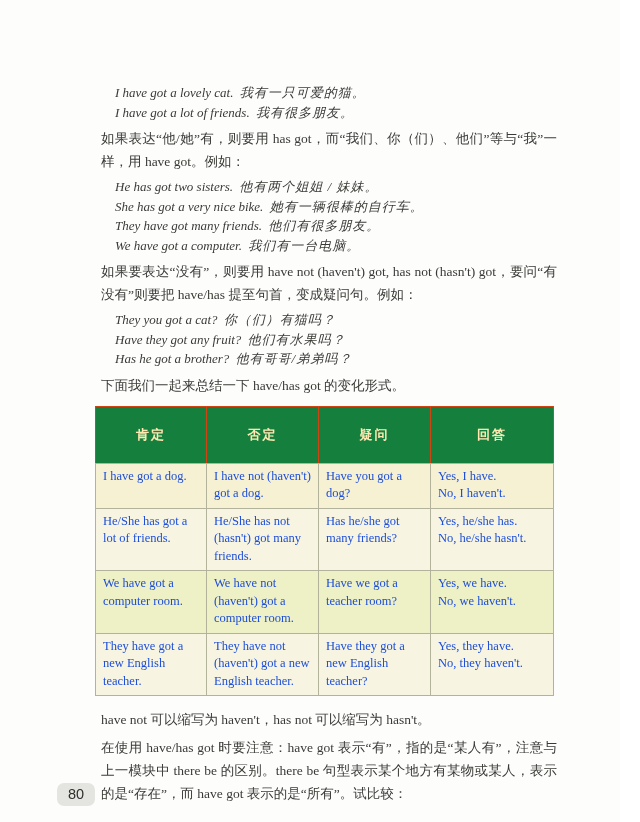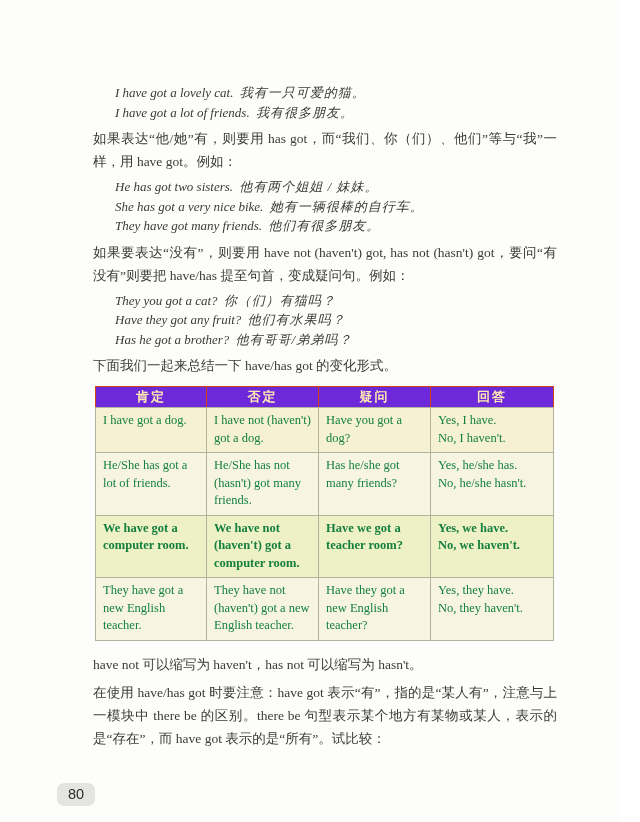--- a/index.html
+++ b/index.html
@@ -24,55 +24,55 @@
     line-height: 19.5px;
     font-style: italic;
     white-space: nowrap;
   }
   .ex-en { font-style: italic; }
   .ex-zh { font-style: italic; margin-left: 3px; letter-spacing: 1px; }
   .para {
     font-size: 13.5px;
     line-height: 23px;
     text-align: justify;
-    margin: 5px 0 4px 8px;
+    margin: 5px 0 4px 16px;
   }
   .tbl-wrap { margin: 9px 0 10px 10px; }
   table.grammar {
     border-collapse: collapse;
     width: 458px;
     table-layout: fixed;
   }
   table.grammar col.c1 { width: 111px; }
   table.grammar col.c2 { width: 112px; }
   table.grammar col.c3 { width: 112px; }
   table.grammar col.c4 { width: 123px; }
   table.grammar th {
-    background: #6d28d9;
+    background: #15803d;
     color: #ffe9b3;
     font-size: 13px;
     font-weight: bold;
-    padding: 1px 2px;
+    padding: 19px 2px;
     border: 1px solid #d14312;
     border-bottom: 1px solid #b3b29b;
     font-family: "Liberation Sans", "DejaVu Sans", sans-serif;
     letter-spacing: 2px;
   }
   table.grammar td {
     border: 1px solid #b3b29b;
     vertical-align: top;
     padding: 4px 6px 5px 7px;
     font-size: 12.5px;
     line-height: 17.5px;
-    color: #15803d;
+    color: #1d4ed8;
   }
   table.grammar { border: 1px solid #a9a891; }
   tr.row-cream  td { background: #f6f1d3; }
   tr.row-light  td { background: #f7f5e2; }
-  tr.row-yellow td { background: #eef0c6; font-weight: bold; }
+  tr.row-yellow td { background: #eef0c6; }
   .answer-cell { white-space: pre-line; margin-top: 6px; }
   .abbr-note { margin-top: 12px; }
   .page-badge {
     position: absolute;
     left: 57px;
     top: 740px;
     background: #e4e4e1;
     border-radius: 7px;
     padding: 3px 11px 4px 11px;
     font-family: "Liberation Sans", "DejaVu Sans", sans-serif;
@@ -105,20 +105,24 @@
         <span class="ex-en">He has got two sisters.</span>
         <span class="ex-zh">他有两个姐姐 / 妹妹。</span>
       </div>
       <div class="ex-line">
         <span class="ex-en">She has got a very nice bike.</span>
         <span class="ex-zh">她有一辆很棒的自行车。</span>
       </div>
       <div class="ex-line">
         <span class="ex-en">They have got many friends.</span>
         <span class="ex-zh">他们有很多朋友。</span>
+      </div>
+      <div class="ex-line">
+        <span class="ex-en">We have got a computer.</span>
+        <span class="ex-zh">我们有一台电脑。</span>
       </div>
     </div>
 
     <div class="para">如果要表达“没有”，则要用 have not (haven't) got, has not (hasn't) got，要问“有没有”则要把 have/has 提至句首，变成疑问句。例如：</div>
 
     <div class="example-block">
       <div class="ex-line">
         <span class="ex-en">They you got a cat?</span>
         <span class="ex-zh">你（们）有猫吗？</span>
       </div>

